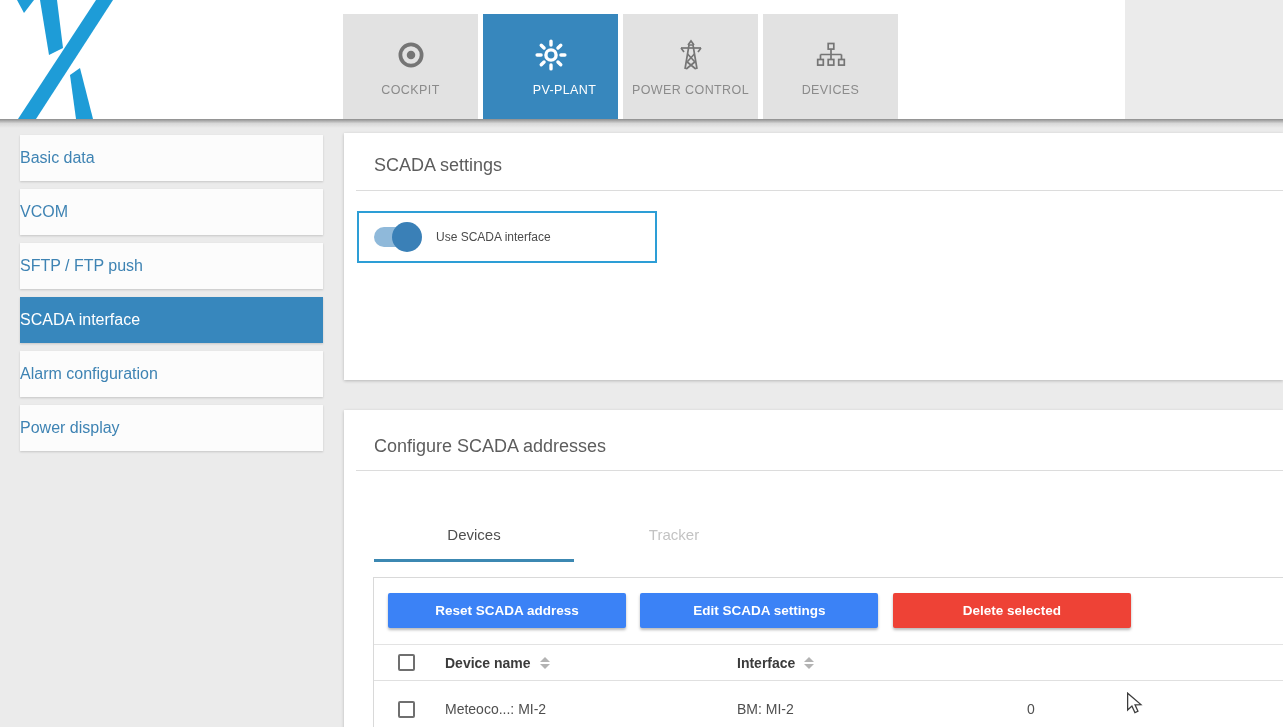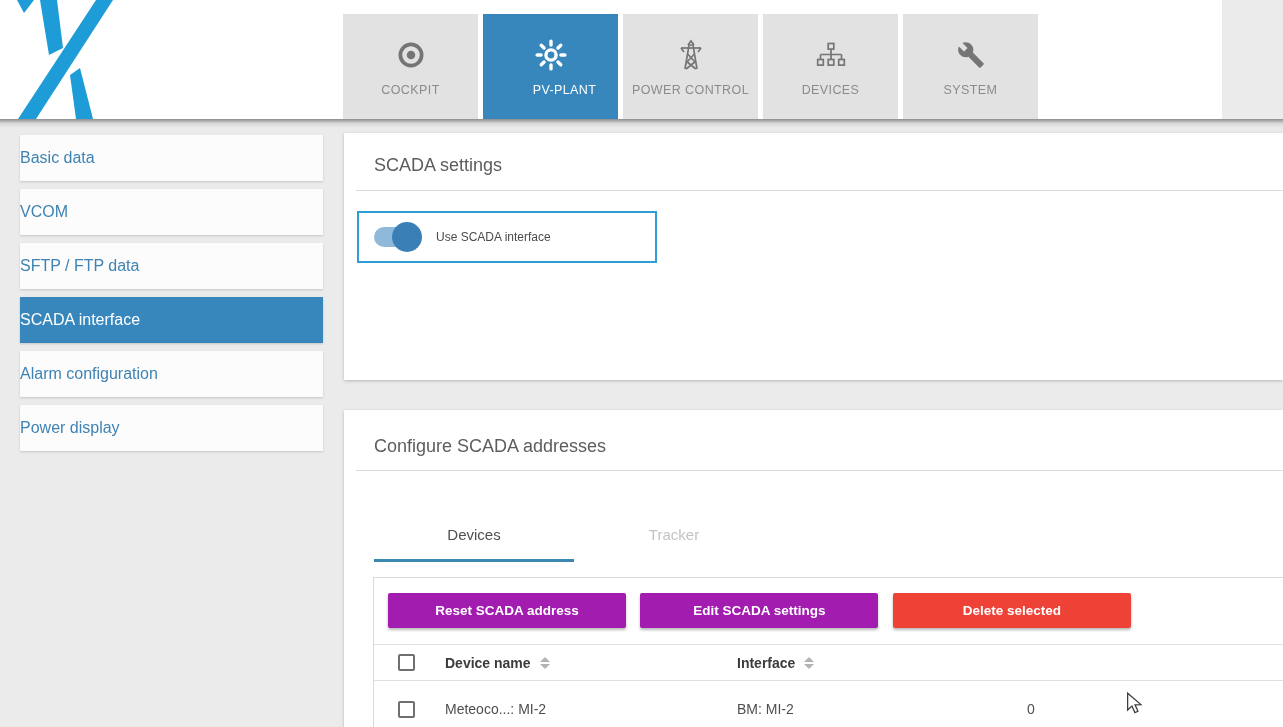--- a/index.html
+++ b/index.html
@@ -1,21 +1,21 @@
 <!DOCTYPE html>
 <html><head>
 <meta charset="utf-8">
 <style>
   * { margin:0; padding:0; box-sizing:border-box; }
   html,body { width:1283px; height:727px; overflow:hidden; }
   body { font-family:"Liberation Sans", sans-serif; background:#ebebeb; }
   #screen { position:relative; width:1283px; height:727px; background:#ebebeb; overflow:hidden; }
 
   
-  .header { position:absolute; left:0; top:0; width:1222px; height:119px; background:#ffffff; }
+  .header { position:absolute; left:0; top:0; width:1125px; height:119px; background:#ffffff; }
   .logo { position:absolute; left:0; top:0; }
   .nav-tabs { position:absolute; left:343px; top:14px; display:flex; gap:5px; }
   .nav-tab { width:135px; height:105px; background:#e2e2e2; display:flex; flex-direction:column;
              align-items:center; justify-content:center; cursor:pointer; }
   .nav-tab .tab-icon { height:38px; display:flex; align-items:center; justify-content:center; color:#757575; }
   .nav-tab .tab-label { margin-top:9px; font-size:12.5px; letter-spacing:.4px; color:#8b8b8b; }
   .nav-tab.active { background:#3787bd; }
   .nav-tab.active .tab-icon { color:#ffffff; }
   .nav-tab.active .tab-label { color:#ffffff;padding-left:28px; }
   .header-shadow { position:absolute; left:0; top:119px; width:1283px; height:9px;
@@ -48,21 +48,21 @@
   .sub-tabs { position:absolute; left:30px; top:103px; display:flex; }
   .sub-tab { width:200px; height:49px; text-align:center; font-size:15px; line-height:44px;
              color:#c3c3c3; cursor:pointer; border-bottom:3px solid transparent; }
   .sub-tab.active { color:#4f4f4f; border-bottom:3px solid #3c88b2; }
 
   .panel { position:absolute; left:29px; right:-2px; top:167px; height:600px; border:1px solid #d9d9d9; background:#fff; }
   .btn-row { padding:15px 0 0 14px; }
   .btn { display:inline-block; width:238px; height:35px; margin-right:10px; border:none; border-radius:2px;
          color:#ffffff; font-family:"Liberation Sans", sans-serif; font-size:13.5px; font-weight:bold;
          box-shadow:0 2px 3px rgba(0,0,0,.28); cursor:pointer; }
-  .btn-blue { background:#a21caf; }
+  .btn-blue { background:#3b82f6; }
   .btn-red { background:#ee4236; }
   .panel-divider { position:absolute; left:0; right:0; top:66px; height:1px; background:#e3e3e3; }
 
   .t-grid { display:grid; grid-template-columns:71px 292px 290px 1fr; align-items:center; }
   .t-head { position:absolute; left:0; right:0; top:67px; height:36px; border-bottom:1px solid #e0e0e0; }
   .t-head .col-label { font-size:14px; font-weight:bold; color:#3b3b3b; display:flex; align-items:center; }
   .t-row { position:absolute; left:0; right:0; top:103px; height:56px; font-size:14px; color:#4f4f4f; }
   .checkbox { width:17px; height:17px; margin-left:24px; border:2px solid #6f6f6f; border-radius:2px;
               background:#ffffff; cursor:pointer; }
   .sort { display:inline-flex; flex-direction:column; gap:2px; margin-left:9px; cursor:pointer; }
@@ -131,36 +131,28 @@
           <svg width="30" height="26" viewBox="0 0 30 26" fill="none" stroke="currentColor" stroke-width="1.7">
             <rect x="12.2" y="1.5" width="5.6" height="5.6"></rect>
             <path d="M15 7.2 L15 12.5 M4.5 12.5 L25.5 12.5 M4.5 12.5 L4.5 17 M15 12.5 L15 17 M25.5 12.5 L25.5 17"></path>
             <rect x="1.7" y="17.5" width="5.6" height="5.6"></rect>
             <rect x="12.2" y="17.5" width="5.6" height="5.6"></rect>
             <rect x="22.7" y="17.5" width="5.6" height="5.6"></rect>
           </svg>
         </span>
         <span class="tab-label">DEVICES</span>
       </div>
-      <div class="nav-tab">
-        <span class="tab-icon">
-          <svg width="28" height="28" viewBox="0 0 24 24" fill="currentColor">
-            <path d="M22.7 19l-9.1-9.1c.9-2.3.4-5-1.5-6.9-2-2-5-2.4-7.4-1.3L9 6 6 9 1.6 4.7C.4 7.1.9 10.1 2.9 12.1c1.9 1.9 4.6 2.4 6.9 1.5l9.1 9.1c.4.4 1 .4 1.4 0l2.3-2.3c.5-.4.5-1.1.1-1.4z"></path>
-          </svg>
-        </span>
-        <span class="tab-label">SYSTEM</span>
-      </div>
     </div>
   </div>
   <div class="header-shadow"></div>
 
   <div class="sidebar">
     <div class="side-item">Basic data</div>
     <div class="side-item">VCOM</div>
-    <div class="side-item">SFTP / FTP data</div>
+    <div class="side-item">SFTP / FTP push</div>
     <div class="side-item active">SCADA interface</div>
     <div class="side-item">Alarm configuration</div>
     <div class="side-item">Power display</div>
   </div>
 
   <div class="card" id="card-scada">
     <div class="card-title">SCADA settings</div>
     <div class="card-divider"></div>
     <div class="toggle-box">
       <div class="toggle">

